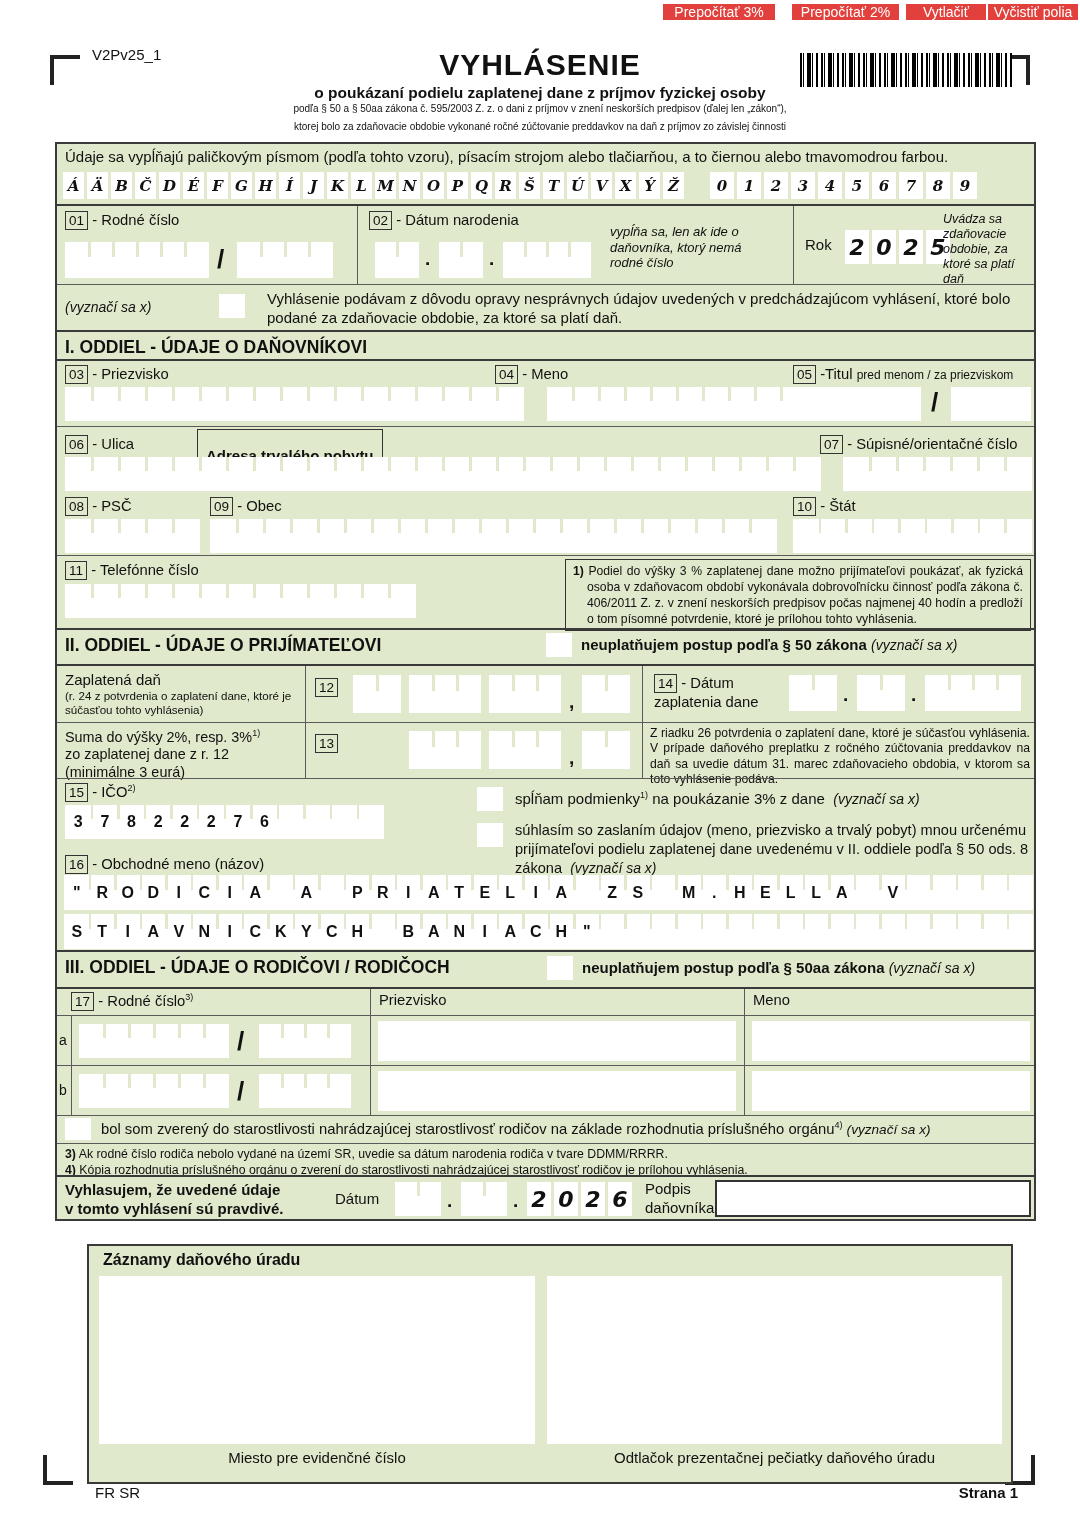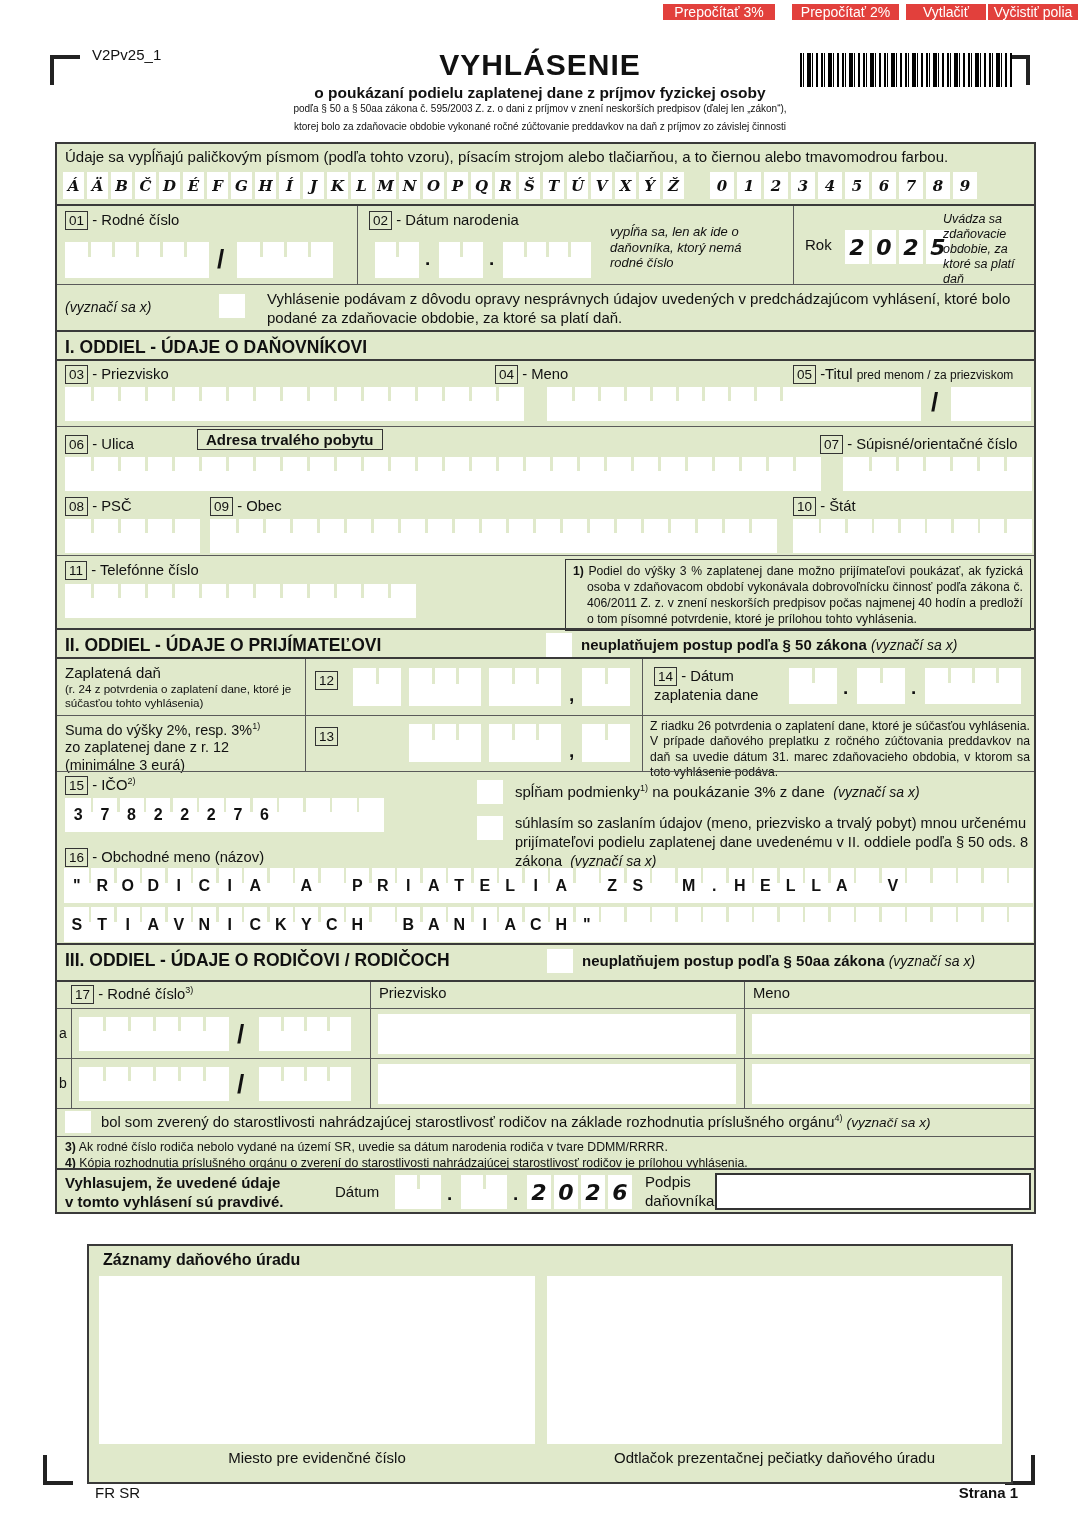--- a/index.html
+++ b/index.html
@@ -214,21 +214,21 @@
           <span class="cell"></span>
           <span class="cell"></span>
         </div>
       <div class="wbox" style="left:736px;top:26px;width:128px"></div>
       <span class="abs punct" style="left:874px;top:26px;font-size:26px">/</span>
       <div class="wbox" style="left:894px;top:26px;width:80px"></div>
     </div>
 
     <div class="row bt1" style="height:67px">
       <span class="abs flabel" style="left:8px;top:8px"><span class="badge">06</span> <span>- Ulica</span></span>
-      <span class="abs bold" style="left:140px;top:2px;border:1.5px solid #333;padding:1px 8px;font-size:15px">Adresa trvalého pobytu</span>
+      <span class="abs bold" style="left:140px;top:2px;border:1.5px solid #333;padding:17px 8px;font-size:15px">Adresa trvalého pobytu</span>
       <span class="abs flabel" style="left:763px;top:8px"><span class="badge">07</span> <span>- Súpisné/orientačné číslo</span></span>
       <div class="abs strip" style="left:8px;top:30px;--cw:27px">
           <span class="cell"></span>
           <span class="cell"></span>
           <span class="cell"></span>
           <span class="cell"></span>
           <span class="cell"></span>
           <span class="cell"></span>
           <span class="cell"></span>
           <span class="cell"></span>
@@ -326,21 +326,21 @@
           <span class="cell"></span>
           <span class="cell"></span>
           <span class="cell"></span>
           <span class="cell"></span>
         </div>
       <div class="fnbox" style="left:508px;top:3px;width:466px">
         <div class="hang"><span class="bold">1)</span> <span>Podiel do výšky 3 % zaplatenej dane možno prijímateľovi poukázať, ak fyzická osoba v zdaňovacom období vykonávala dobrovoľnícku činnosť podľa zákona č. 406/2011 Z. z. v znení neskorších predpisov počas najmenej 40 hodín a predloží o tom písomné potvrdenie, ktoré je prílohou tohto vyhlásenia.</span></div>
       </div>
     </div>
 
-    <div class="row bt2 bb2" style="height:31px">
+    <div class="row bt2 bb2" style="height:38px">
       <span class="sechead abs" style="left:0;top:0">II. ODDIEL - ÚDAJE O PRIJÍMATEĽOVI</span>
       <div class="checkbox" style="left:489px;top:3px"></div>
       <span class="abs optout" style="left:524px;top:6px"><span>neuplatňujem postup podľa § 50 zákona</span> <span class="it" style="font-weight:normal;font-size:14px">(vyznačí sa x)</span></span>
     </div>
 
     <div class="row" style="height:112px">
       <div class="vdiv" style="left:248px"></div>
       <div class="vdiv" style="left:585px"></div>
       <div class="hdiv" style="left:0;right:392px;top:56px"></div>
       <div class="hdiv" style="left:585px;right:0;top:56px"></div>

